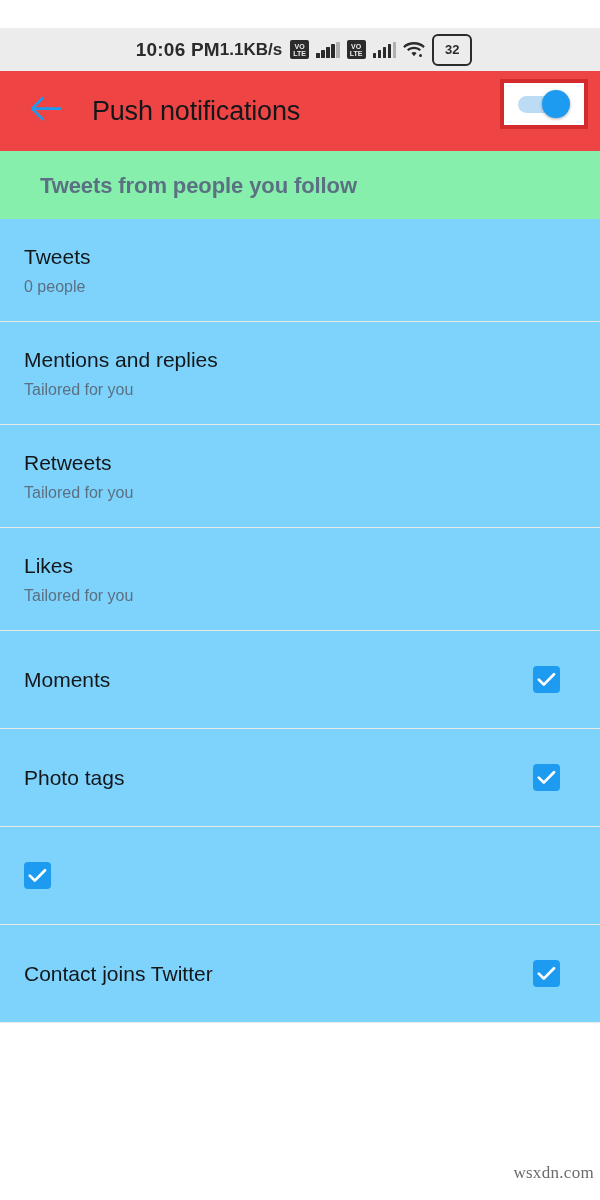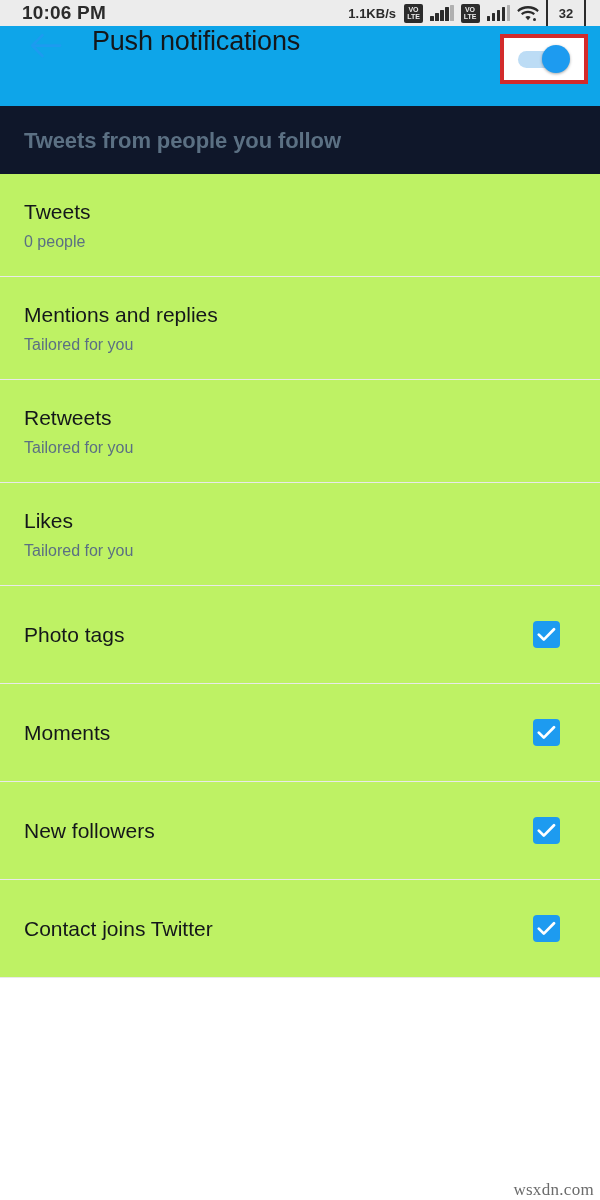--- a/index.html
+++ b/index.html
@@ -6,56 +6,58 @@
   html, body { width:600px; height:1200px; }
   body {
     font-family: "Liberation Sans", sans-serif;
     background:#ffffff;
     overflow:hidden;
     position:relative;
   }
 
   
   .statusbar{
-    height:26px;
+    height:43px;
     background:#ececec;
     display:flex;
     align-items:center;
-    justify-content:space-between;
+    justify-content:center;
     padding:0 14px 0 22px;
     color:#2b2b2b;
+    margin-top:28px;
   }
   .sb-time{ font-size:19px; font-weight:bold; letter-spacing:.2px; }
   .sb-right{ display:flex; align-items:center; gap:7px; }
-  .sb-net{ font-size:13px; font-weight:bold; margin-right:1px;}
+  .sb-net{ font-size:17px; font-weight:bold; margin-right:1px;}
   .volte{
     width:19px;height:19px;background:#2b2b2b;color:#ececec;
     border-radius:2px;display:flex;flex-direction:column;
     align-items:center;justify-content:center;line-height:7px;
   }
   .volte b{ font-size:7px; font-weight:bold; display:block;}
   .bars{ display:flex; align-items:flex-end; gap:1.5px; height:16px; }
   .bars i{ display:block; width:3.5px; background:#2b2b2b; border-radius:.5px;}
   .bars i:nth-child(1){height:5px}
   .bars i:nth-child(2){height:8px}
   .bars i:nth-child(3){height:11px}
   .bars i:nth-child(4){height:14px}
   .bars i:nth-child(5){height:16px;background:#b0b0b0}
   .wifi{ width:22px; height:17px; position:relative; }
   .battery{
-    min-width:40px;height:20px;border:2px solid #2b2b2b;border-radius:0;
+    min-width:40px;height:20px;border:2px solid #2b2b2b;border-radius:6px;
     display:flex;align-items:center;justify-content:center;padding:14px 6px;
   }
   .battery span{ font-size:13px; font-weight:bold; }
 
   
   .appbar{
     height:80px;
-    background:#0ea5e9;
+    background:#ef4444;
     display:flex;
+    align-items:center;
     padding:0 14px 0 24px;
     position:relative;
   }
   .back-btn{
     width:44px;height:44px;display:flex;align-items:center;justify-content:center;
     cursor:pointer;flex:0 0 auto;
   }
   .appbar-title{
     font-size:27px;
     color:#14171a;
@@ -80,29 +82,29 @@
   }
   .switch .thumb{
     position:absolute; right:0; top:-3px;
     width:28px;height:28px;border-radius:50%;
     background:#1d9bf0;
     box-shadow:0 1px 3px rgba(0,0,0,.35);
   }
 
   
   .section-header{
-    background:#0f172a;
-    padding:22px 24px 20px 24px;
+    background:#86efac;
+    padding:22px 24px 20px 40px;
     font-size:22px;
     font-weight:bold;
     color:#5b7083;
     letter-spacing:-.1px;
   }
   .row{
-    background:#bef264;
+    background:#7dd3fc;
     padding:0 24px;
     display:flex;
     align-items:center;
     justify-content:space-between;
     border-bottom:1px solid #e9e9ea;
   }
   .row.two-line{ height:103px; }
   .row.one-line{ height:98px; }
   .row-texts{ display:flex; flex-direction:column; gap:9px; }
   .row-title{ font-size:21px; color:#14171a; }
@@ -110,21 +112,21 @@
   .checkbox{
     width:27px;height:27px;border-radius:4px;background:#1d9bf0;
     display:flex;align-items:center;justify-content:center;
     margin-right:16px;flex:0 0 auto;cursor:pointer;
   }
   .checkbox svg{ display:block; }
 
   .watermark{
     position:absolute;
     right:6px;
-    bottom:0;
+    bottom:17px;
     font-size:17px;
     color:#6b6b6b;
     font-family:"Liberation Serif", serif;
     letter-spacing:.3px;
     text-shadow:0 0 3px #fff,0 0 3px #fff,0 0 3px #fff,0 0 2px #fff;
     pointer-events:none;
   }
 </style>
 </head>
 <body>
@@ -219,43 +221,42 @@
   </div>
 
   <div class="row two-line">
     <div class="row-texts">
       <span class="row-title">Likes</span>
       <span class="row-sub">Tailored for you</span>
     </div>
   </div>
 
   <div class="row one-line">
+    <span class="row-title">Moments</span>
+    <span class="checkbox">
+      <svg width="19" height="15" viewBox="0 0 19 15">
+          <path d="M1.8 7.6 L6.8 12.6 L17 2.2" fill="none" stroke="#ffffff" stroke-width="2.7" stroke-linecap="round" stroke-linejoin="round"></path>
+        </svg>
+    </span>
+  </div>
+
+  <div class="row one-line">
     <span class="row-title">Photo tags</span>
     <span class="checkbox">
       <svg width="19" height="15" viewBox="0 0 19 15">
           <path d="M1.8 7.6 L6.8 12.6 L17 2.2" fill="none" stroke="#ffffff" stroke-width="2.7" stroke-linecap="round" stroke-linejoin="round"></path>
         </svg>
     </span>
   </div>
 
-  <div class="row one-line">
-    <span class="row-title">Moments</span>
-    <span class="checkbox">
-      <svg width="19" height="15" viewBox="0 0 19 15">
-          <path d="M1.8 7.6 L6.8 12.6 L17 2.2" fill="none" stroke="#ffffff" stroke-width="2.7" stroke-linecap="round" stroke-linejoin="round"></path>
-        </svg>
-    </span>
-  </div>
-
 </div>
 
 <div>
 
   <div class="row one-line">
-    <span class="row-title">New followers</span>
     <span class="checkbox">
       <svg width="19" height="15" viewBox="0 0 19 15">
           <path d="M1.8 7.6 L6.8 12.6 L17 2.2" fill="none" stroke="#ffffff" stroke-width="2.7" stroke-linecap="round" stroke-linejoin="round"></path>
         </svg>
     </span>
   </div>
 
   <div class="row one-line">
     <span class="row-title">Contact joins Twitter</span>
     <span class="checkbox">

